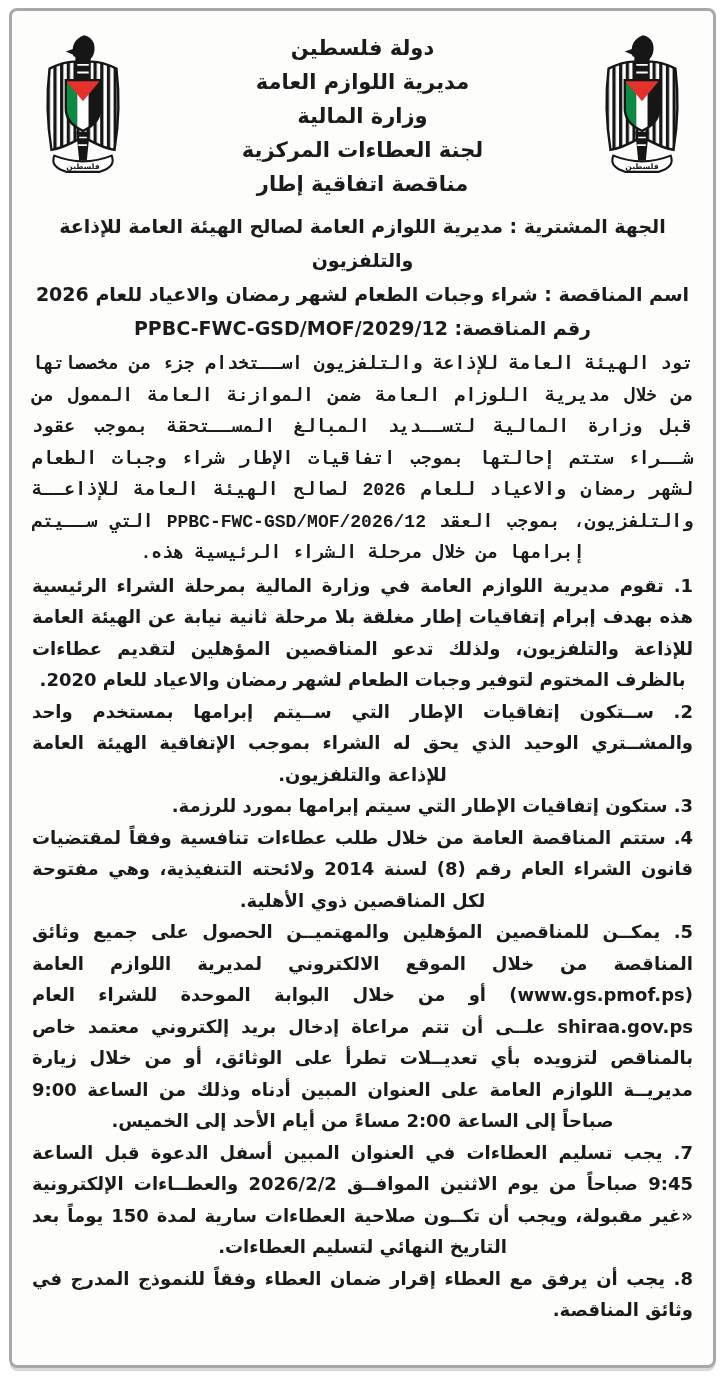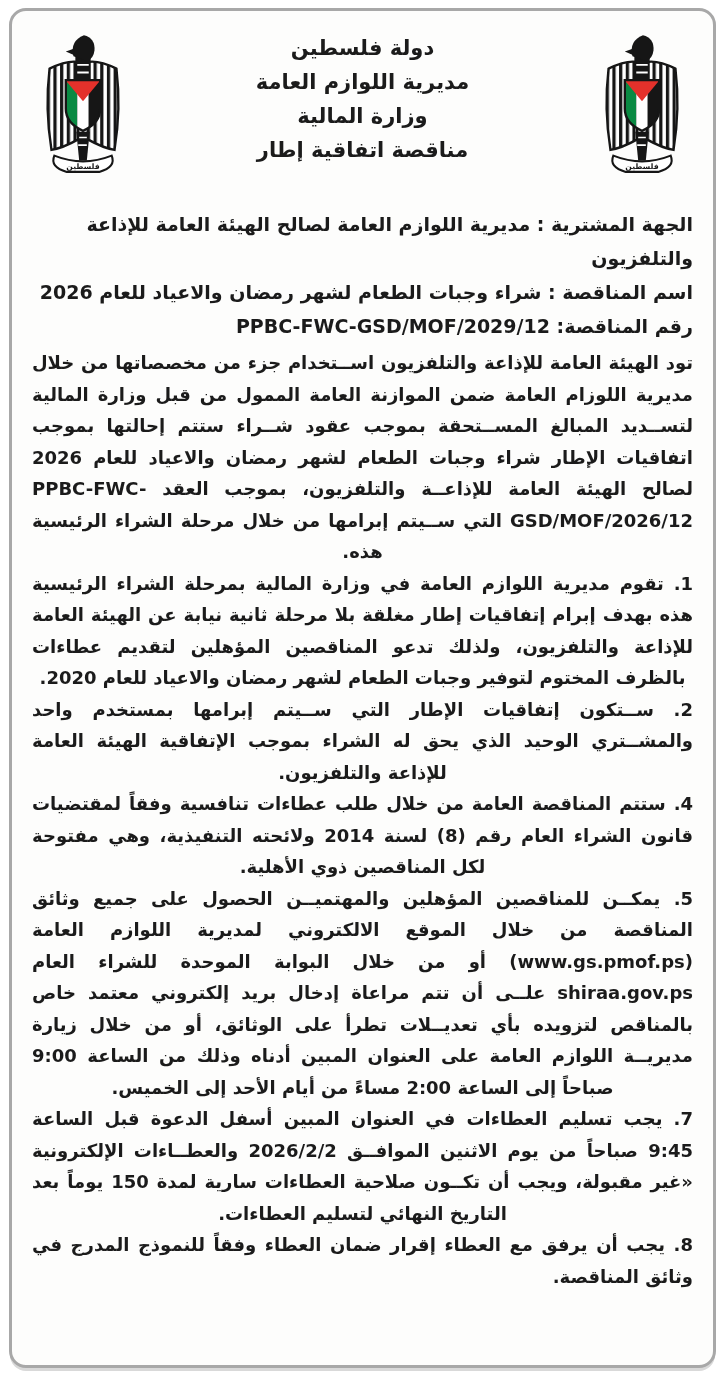--- a/index.html
+++ b/index.html
@@ -11,42 +11,42 @@
     font-weight:700;
     color:#1b1b1b;
     overflow:hidden;
   }
   .sheet{
     position:absolute;
     left:9px; top:8px;
     width:707px; height:1360px;
     box-sizing:border-box;
     border:3px solid #a8a8a8;
-    border-radius:17px;
+    border-radius:8px;
     background:#fdfdfc;
     box-shadow:0 4px 0 -1px #d9d9d9;
     padding:12px 20px 8px 20px;
     overflow:hidden;
   }
   .header{ position:relative; min-height:176px; }
   .emblem{ position:absolute; top:8px; width:86px; height:148px; }
   .emblem.left{ left:8px; }
   .emblem.right{ right:8px; }
   .header-lines{ text-align:center; font-size:21px; line-height:34px; padding-top:8px; }
-  .meta{ margin-top:8px; font-size:19px; line-height:34px; text-align:right; }
+  .meta{ margin-top:8px; font-size:19px; line-height:34px; text-align:center; }
   .meta .code{ direction:rtl; }
   p{ margin:0; }
   .body-text{
     font-size:18px;
     line-height:31.5px;
     text-align:justify;
     text-align-last:right;
   }
   .c-last{ text-align-last:center; }
-  .intro{ margin-top:4px; }
+  .intro{ margin-top:4px;font-family:Liberation Mono, monospace; }
   .items{ margin-top:0; }
   .hidden-defs{ position:absolute; width:0; height:0; overflow:hidden; }
 </style>
 </head>
 <body>
 
 <svg class="hidden-defs" aria-hidden="true">
   <symbol id="coat-of-arms" viewBox="0 0 90 152">
     <defs>
       <pattern id="wing-stripes" width="7" height="7" patternUnits="userSpaceOnUse">
@@ -89,35 +89,37 @@
     <svg class="emblem left">
         <use href="#coat-of-arms"></use>
       </svg>
     <svg class="emblem right">
         <use href="#coat-of-arms"></use>
       </svg>
     <div class="header-lines">
       <div>دولة فلسطين</div>
       <div>مديرية اللوازم العامة</div>
       <div>وزارة المالية</div>
+      <div>لجنة العطاءات المركزية</div>
       <div>مناقصة اتفاقية إطار</div>
     </div>
   </div>
 
   <div class="meta">
     <p>الجهة المشترية : مديرية اللوازم العامة لصالح الهيئة العامة للإذاعة والتلفزيون</p>
     <p>اسم المناقصة : شراء وجبات الطعام لشهر رمضان والاعياد للعام 2026</p>
     <p class="code">رقم المناقصة: PPBC-FWC-GSD/MOF/2029/12</p>
   </div>
 
   <p class="body-text intro c-last">تود الهيئة العامة للإذاعة والتلفزيون اســتخدام جزء من مخصصاتها من خلال مديرية اللوزام العامة ضمن الموازنة العامة الممول من قبل وزارة المالية لتســديد المبالغ المســتحقة بموجب عقود شــراء ستتم إحالتها بموجب اتفاقيات الإطار شراء وجبات الطعام لشهر رمضان والاعياد للعام 2026 لصالح الهيئة العامة للإذاعــة والتلفزيون، بموجب العقد PPBC-FWC-GSD/MOF/2026/12 التي ســيتم إبرامها من خلال مرحلة الشراء الرئيسية هذه.</p>
 
   <div class="items">
     <p class="body-text c-last">1. تقوم مديرية اللوازم العامة في وزارة المالية بمرحلة الشراء الرئيسية هذه بهدف إبرام إتفاقيات إطار مغلقة بلا مرحلة ثانية نيابة عن الهيئة العامة للإذاعة والتلفزيون، ولذلك تدعو المناقصين المؤهلين لتقديم عطاءات بالظرف المختوم لتوفير وجبات الطعام لشهر رمضان والاعياد للعام 2020.</p>
     <p class="body-text c-last">2. ســتكون إتفاقيات الإطار التي ســيتم إبرامها بمستخدم واحد والمشــتري الوحيد الذي يحق له الشراء بموجب الإتفاقية الهيئة العامة للإذاعة والتلفزيون.</p>
+    <p class="body-text">3. ستكون إتفاقيات الإطار التي سيتم إبرامها بمورد للرزمة.</p>
     <p class="body-text c-last">4. ستتم المناقصة العامة من خلال طلب عطاءات تنافسية وفقاً لمقتضيات قانون الشراء العام رقم (8) لسنة 2014 ولائحته التنفيذية، وهي مفتوحة لكل المناقصين ذوي الأهلية.</p>
     <p class="body-text c-last">5. يمكــن للمناقصين المؤهلين والمهتميــن الحصول على جميع وثائق المناقصة من خلال الموقع الالكتروني لمديرية اللوازم العامة (www.gs.pmof.ps) أو من خلال البوابة الموحدة للشراء العام shiraa.gov.ps علــى أن تتم مراعاة إدخال بريد إلكتروني معتمد خاص بالمناقص لتزويده بأي تعديــلات تطرأ على الوثائق، أو من خلال زيارة مديريــة اللوازم العامة على العنوان المبين أدناه وذلك من الساعة 9:00 صباحاً إلى الساعة 2:00 مساءً من أيام الأحد إلى الخميس.</p>
     <p class="body-text c-last">7. يجب تسليم العطاءات في العنوان المبين أسفل الدعوة قبل الساعة 9:45 صباحاً من يوم الاثنين الموافــق 2026/2/2 والعطــاءات الإلكترونية «غير مقبولة، ويجب أن تكــون صلاحية العطاءات سارية لمدة 150 يوماً بعد التاريخ النهائي لتسليم العطاءات.</p>
     <p class="body-text">8. يجب أن يرفق مع العطاء إقرار ضمان العطاء وفقاً للنموذج المدرج في وثائق المناقصة.</p>
 
   </div>
 
 </div>
 
 </body></html>

